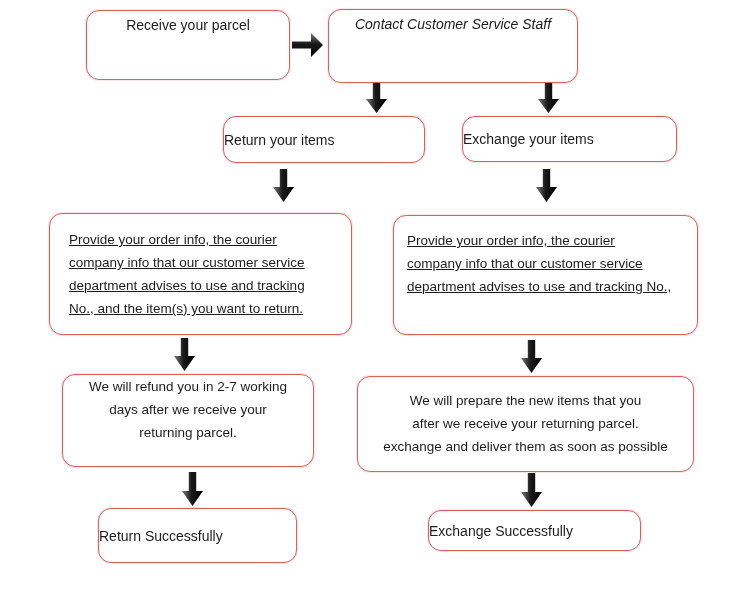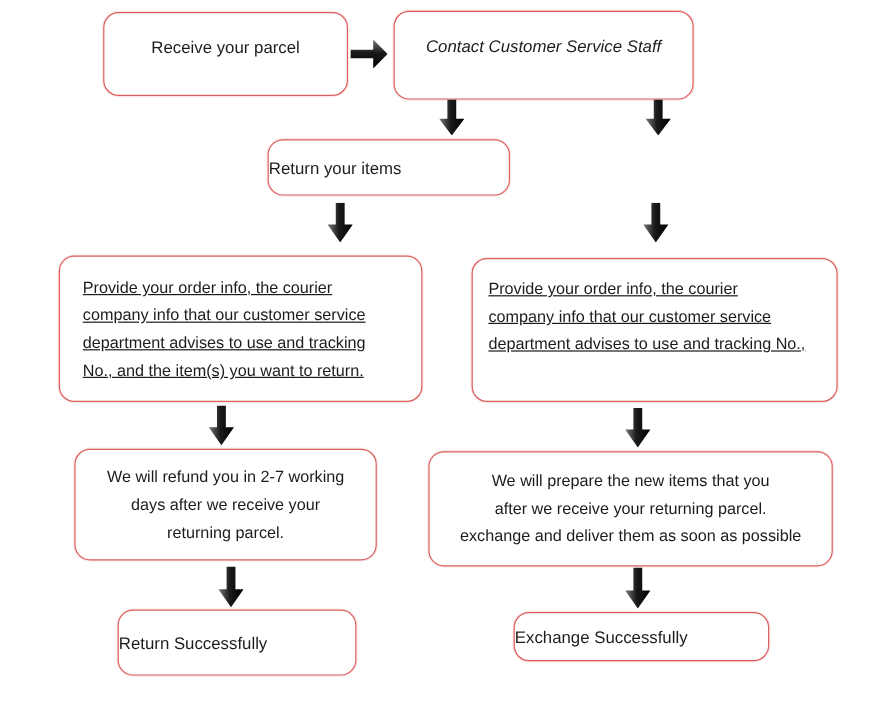--- a/index.html
+++ b/index.html
@@ -14,21 +14,21 @@
   }
   .box {
     position: absolute;
     box-sizing: border-box;
     background: #ffffff;
     border: 1.5px solid #dc5f5f;
     border-radius: 13px;
     font-size: 14px;
     box-shadow: 0 0 0 1px rgba(220,95,95,0.15);
   }
-  .box--label-top { text-align: center; padding-top: 20px; }
+  .box--label-top { text-align: center; padding-top: 6px; }
   .box--center {
     display: flex;
     align-items: center;
     justify-content: flex-start;
     text-align: center;
   }
   .box--para { font-size: 13.5px; text-decoration: underline; }
   .box--para .line { line-height: 23px; white-space: nowrap; }
   .box--para-center { text-align: center; font-size: 13.5px; }
   .box--para-center .line { line-height: 23px; white-space: nowrap; }
@@ -76,20 +76,23 @@
   </div>
   <div class="arrow" style="left:538px; top:83px;">
     <svg width="21" height="30" viewBox="0 0 21 30">
       <polygon points="6.8,0 14.2,0 14.2,16 21,16 10.5,30 0,16 6.8,16" fill="url(#gradV)"></polygon>
     </svg>
   </div>
 
   <div class="box box--center" style="left:223px; top:116px; width:202px; height:47px;">
     <span>Return your items</span>
   </div>
+  <div class="box box--center" style="left:462px; top:116px; width:215px; height:46px;">
+    <span>Exchange your items</span>
+  </div>
 
   <div class="arrow" style="left:273px; top:169px;">
     <svg width="21" height="33" viewBox="0 0 21 33">
       <polygon points="6.8,0 14.2,0 14.2,18 21,18 10.5,33 0,18 6.8,18" fill="url(#gradV)"></polygon>
     </svg>
   </div>
   <div class="arrow" style="left:536px; top:169px;">
     <svg width="21" height="33" viewBox="0 0 21 33">
       <polygon points="6.8,0 14.2,0 14.2,18 21,18 10.5,33 0,18 6.8,18" fill="url(#gradV)"></polygon>
     </svg>
@@ -112,21 +115,21 @@
     <svg width="21" height="33" viewBox="0 0 21 33">
       <polygon points="6.8,0 14.2,0 14.2,18 21,18 10.5,33 0,18 6.8,18" fill="url(#gradV)"></polygon>
     </svg>
   </div>
   <div class="arrow" style="left:521px; top:340px;">
     <svg width="21" height="33" viewBox="0 0 21 33">
       <polygon points="6.8,0 14.2,0 14.2,18 21,18 10.5,33 0,18 6.8,18" fill="url(#gradV)"></polygon>
     </svg>
   </div>
 
-  <div class="box box--para-center" style="left:62px; top:374px; width:252px; height:93px; padding-top:11px;">
+  <div class="box box--para-center" style="left:62px; top:374px; width:252px; height:93px; ">
     <div class="line">We will refund you in 2-7 working</div>
     <div class="line">days after we receive your</div>
     <div class="line">returning parcel.</div>
   </div>
 
   <div class="box box--para-center" style="left:357px; top:376px; width:337px; height:96px; padding-top:12px;">
     <div class="line">We will prepare the new items that you</div>
     <div class="line">after we receive your returning parcel.</div>
     <div class="line">exchange  and deliver them as soon as possible</div>
   </div>

